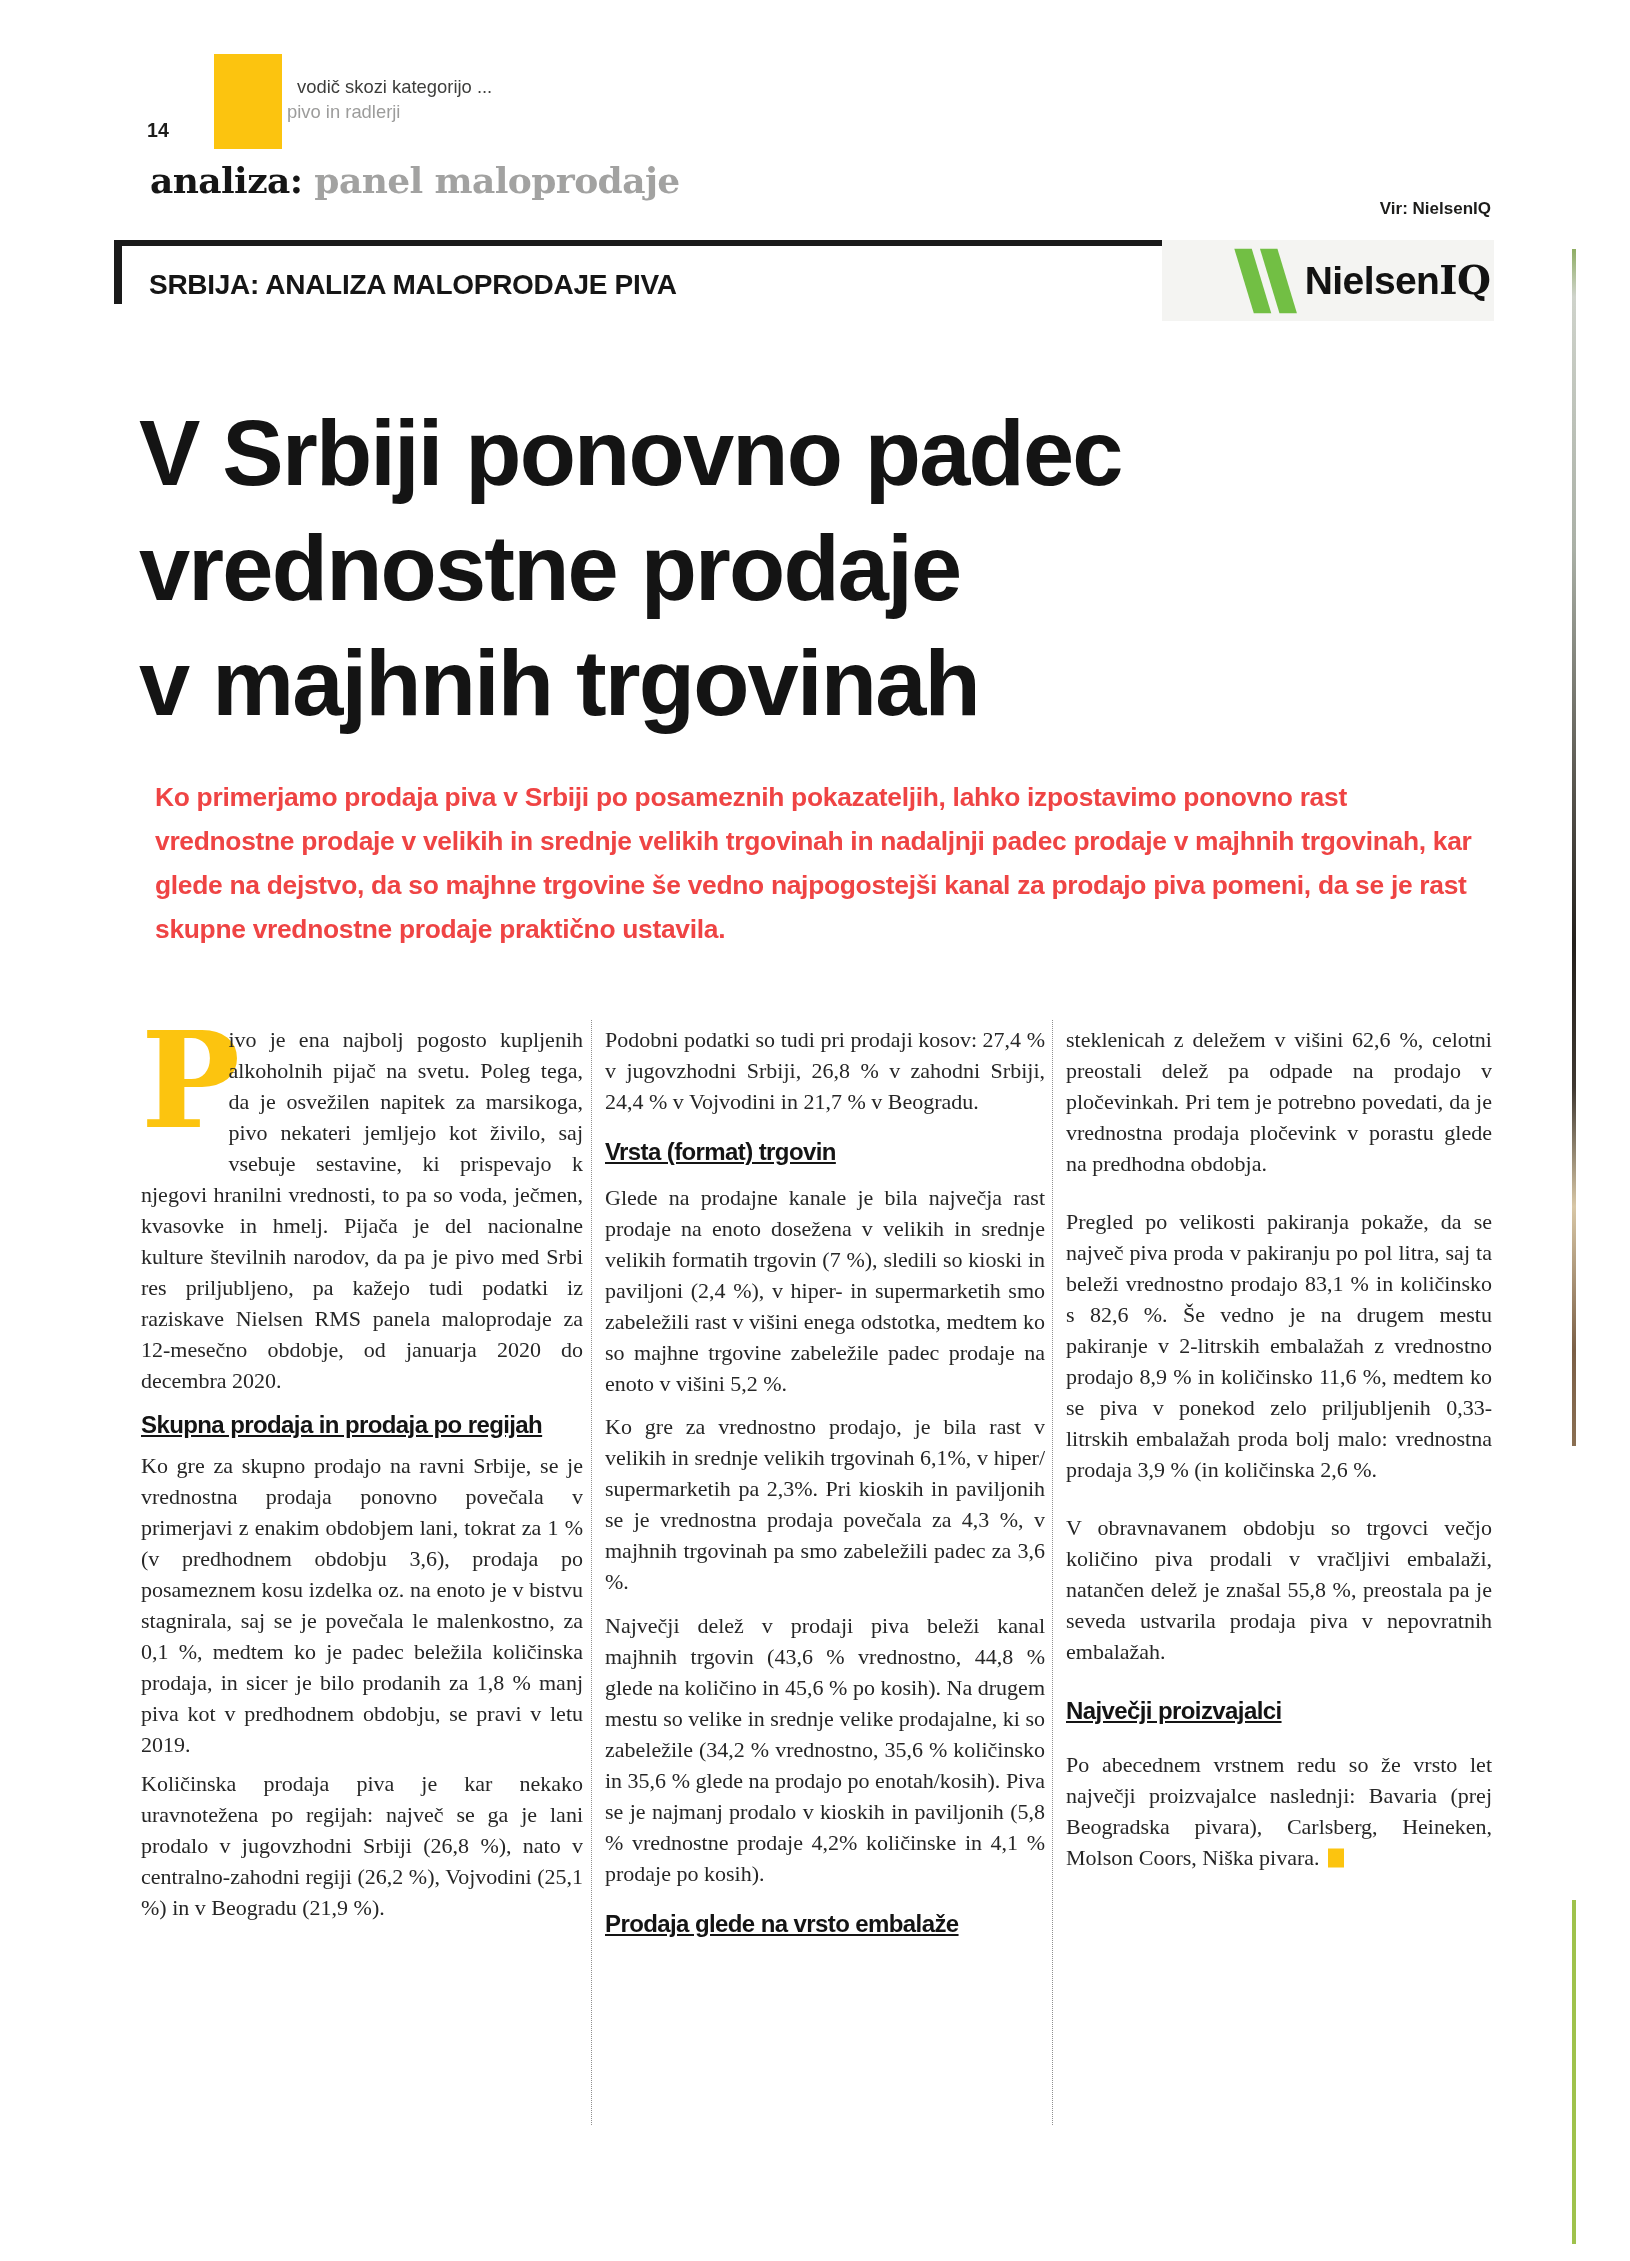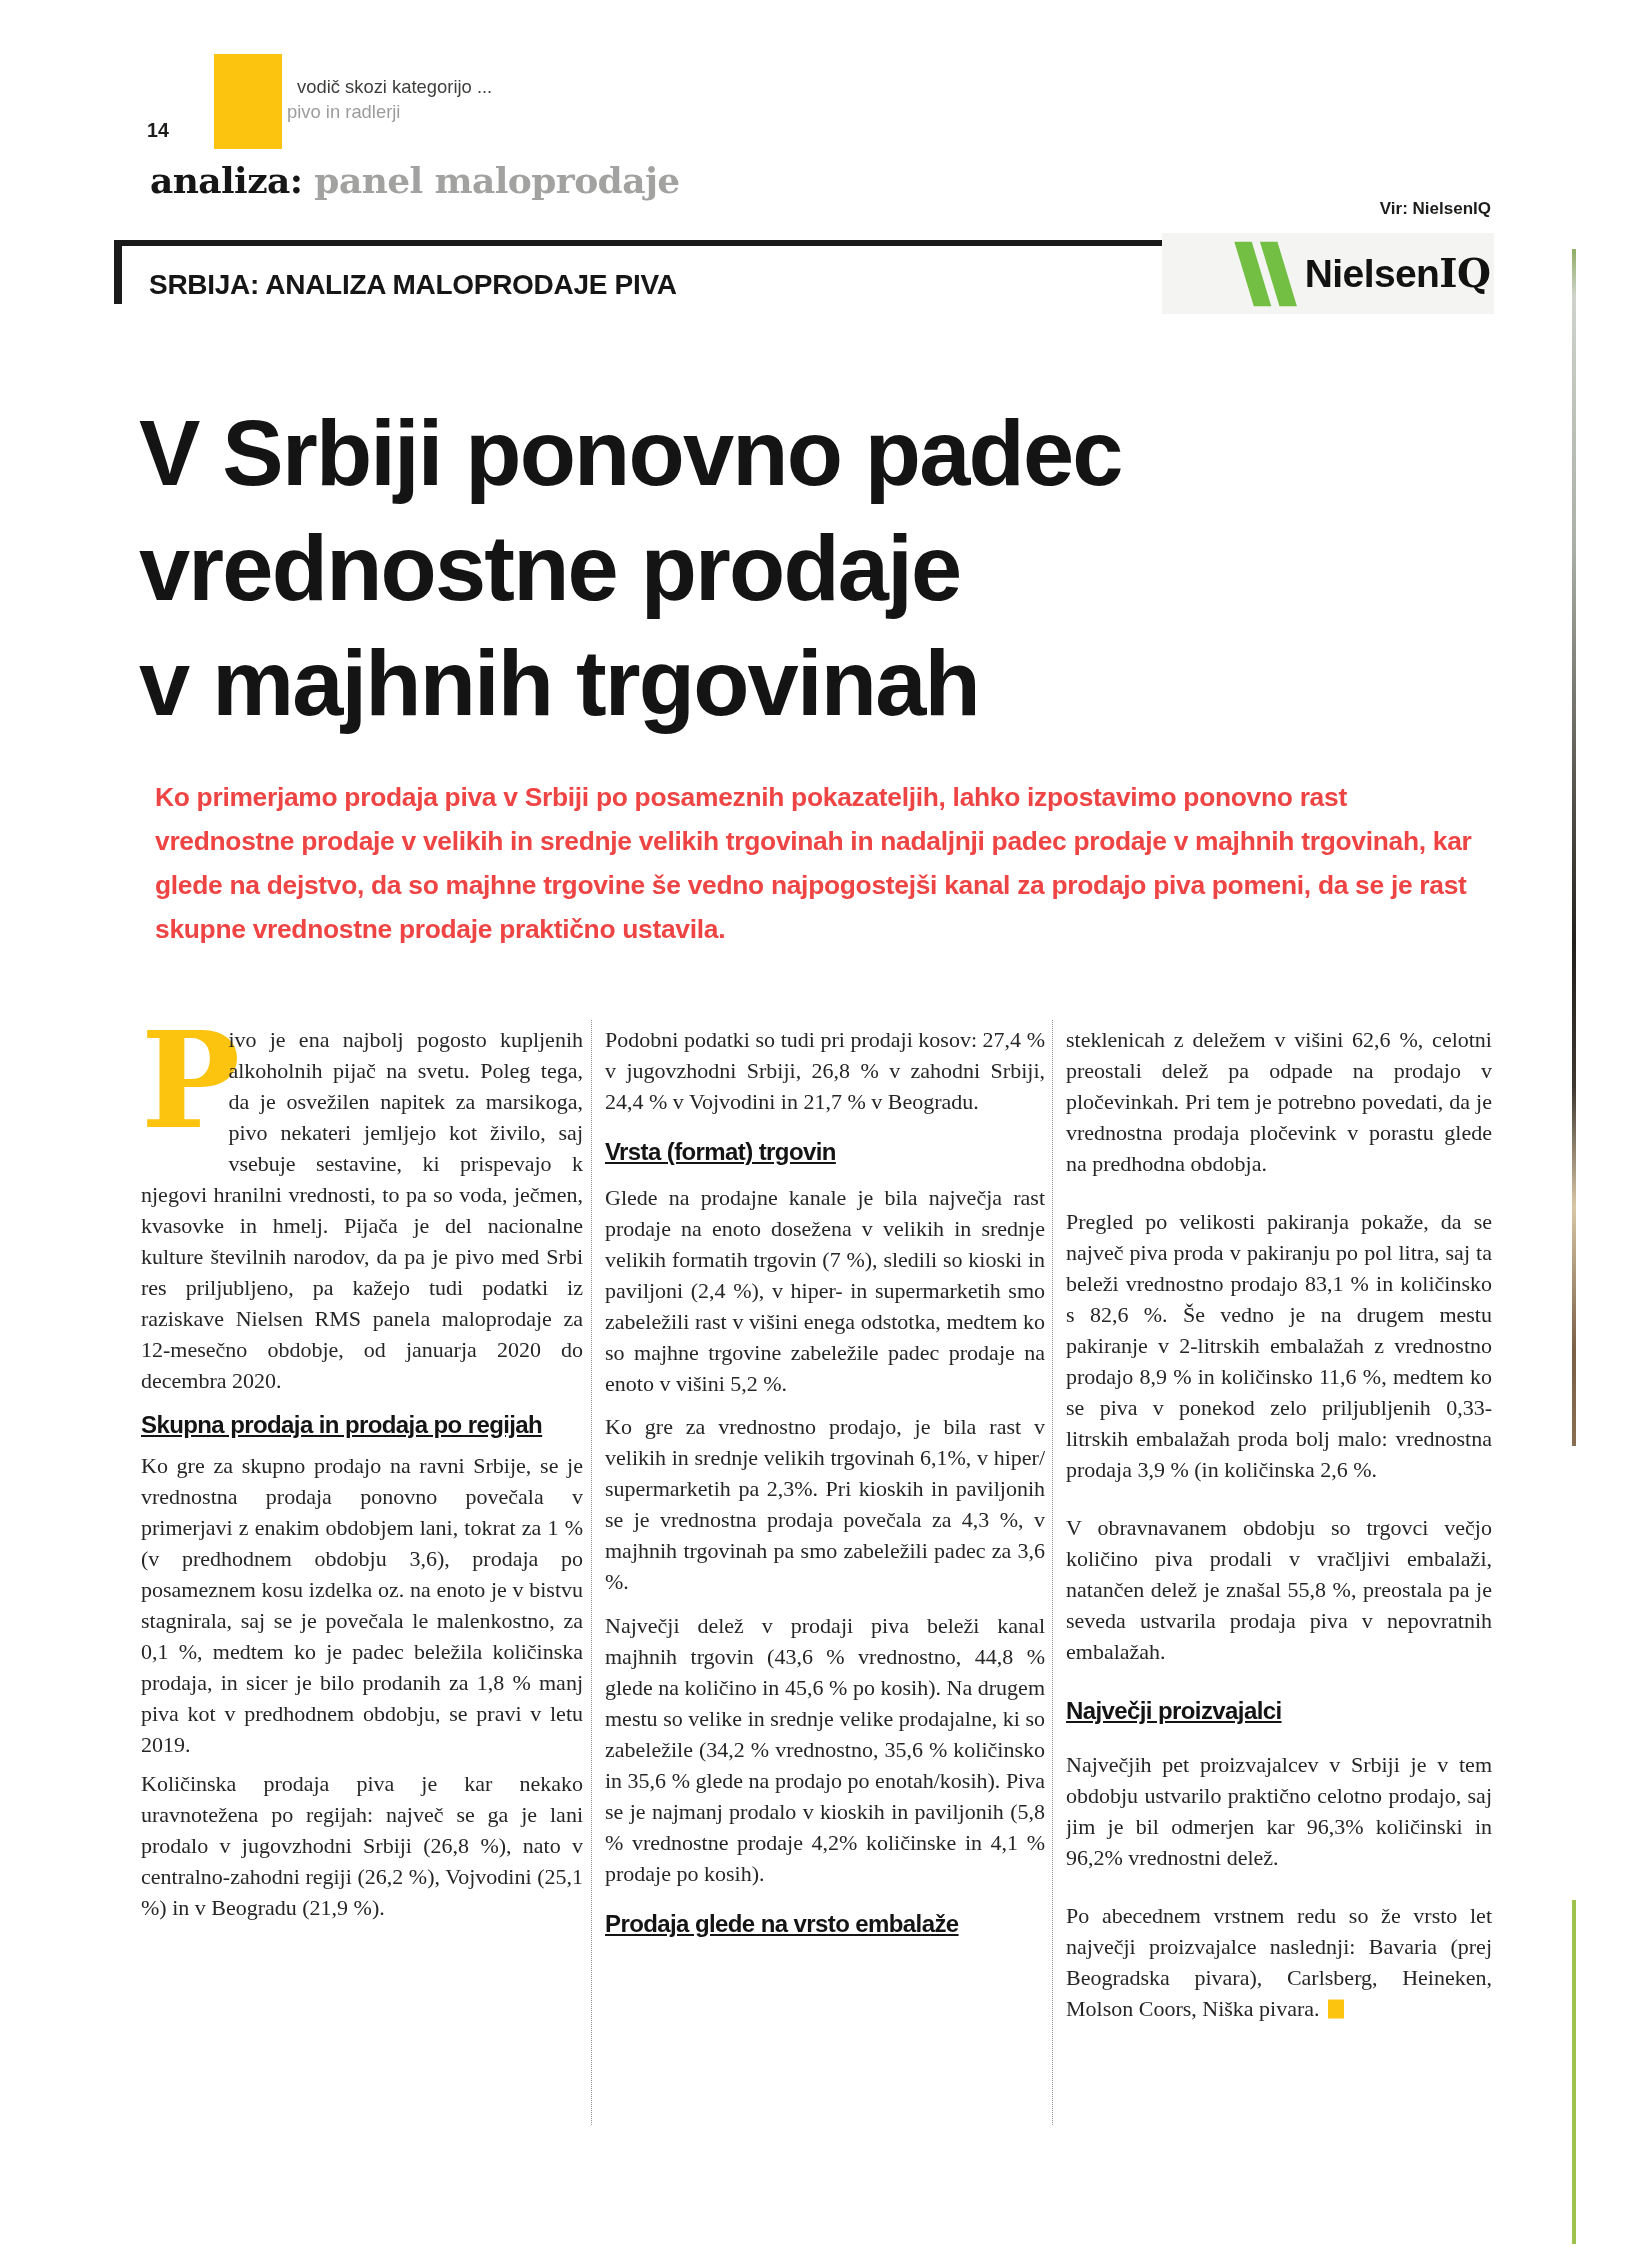--- a/index.html
+++ b/index.html
@@ -16,21 +16,21 @@
   .pagenum{position:absolute;left:147px;top:121px;font:700 19.6px/1 "Liberation Sans",sans-serif;color:#1d1d1b;}
   .yellow-block{position:absolute;left:214px;top:54px;width:68px;height:95px;background:var(--accent);}
   .kicker1{position:absolute;left:297px;top:77px;font:400 18.4px/1.1 "Liberation Sans",sans-serif;color:#3d3d3b;}
   .kicker2{position:absolute;left:287px;top:102px;font:400 18.4px/1.1 "Liberation Sans",sans-serif;color:var(--gray);}
   .section-title{position:absolute;left:150px;top:161px;font:700 36px/1.1 "DejaVu Serif",serif;letter-spacing:-0.6px;color:#161616;white-space:nowrap;}
   .section-title .gray{color:#a2a2a1;}
   .source{position:absolute;right:139px;top:200px;font:700 17px/1 "Liberation Sans",sans-serif;color:#1d1d1b;}
   .rule{position:absolute;left:114px;top:240px;width:1378px;height:5.5px;background:#1a1a1a;}
   .eyebrow-bar{position:absolute;left:114px;top:246px;width:8px;height:58px;background:#1a1a1a;}
   .eyebrow{position:absolute;left:149px;top:271px;font:700 28px/1 "Liberation Sans",sans-serif;letter-spacing:-0.3px;color:#161616;white-space:nowrap;}
-  .logo{position:absolute;right:136px;top:233px;width:325px;height:81px;display:flex;align-items:center;justify-content:flex-end;background:#f4f4f2;padding:0 3.7px;}
+  .logo{position:absolute;right:136px;top:240px;width:325px;height:81px;display:flex;align-items:center;justify-content:flex-end;background:#f4f4f2;padding:0 3.7px;}
   .logo svg{width:77px;height:72px;flex:0 0 auto;margin-right:4.9px;}
   .logo-text{font:700 39px/1 "Liberation Sans",sans-serif;color:#121212;letter-spacing:-0.6px;white-space:nowrap;}
   .logo-text .iq{font-family:"DejaVu Serif",serif;font-weight:700;}
   .headline{position:absolute;left:139px;top:396px;font:700 92px/115px "Liberation Sans",sans-serif;letter-spacing:-1.8px;color:#141414;white-space:nowrap;}
   .lead{position:absolute;left:155px;top:775px;width:1326px;font:700 26.4px/44px "Liberation Sans",sans-serif;letter-spacing:-0.3px;color:#ef4444;text-align:left;}
   .col{
     position:absolute;top:1024px;height:1105px;overflow:hidden;
     font:400 22px/31px "Liberation Serif",serif;color:#262626;text-align:justify;
   }
   .col-0{left:141px;width:442px;}
@@ -107,20 +107,19 @@
       <p>Ko gre za vrednostno prodajo, je bila rast v velikih in srednje velikih trgovinah 6,1%, v hiper/ supermarketih pa 2,3%. Pri kioskih in paviljonih se je vrednostna prodaja povečala za 4,3 %, v majhnih trgovinah pa smo zabeležili padec za 3,6 %.</p>
       <p>Največji delež v prodaji piva beleži kanal majhnih trgovin (43,6 % vrednostno, 44,8 % glede na količino in 45,6 % po kosih). Na drugem mestu so velike in srednje velike prodajalne, ki so zabeležile (34,2 % vrednostno, 35,6 % količinsko in 35,6 % glede na prodajo po enotah/kosih). Piva se je najmanj prodalo v kioskih in paviljonih (5,8 % vrednostne prodaje 4,2% količinske in 4,1 % prodaje po kosih).</p>
       <h3 class="subhead">Prodaja glede na vrsto embalaže</h3>
     </div>
   <div class="divider divider-1"></div>
   <div class="col col-2">
       <p>steklenicah z deležem v višini 62,6 %, celotni preostali delež pa odpade na prodajo v pločevinkah. Pri tem je potrebno povedati, da je vrednostna prodaja pločevink v porastu glede na predhodna obdobja.</p>
       <p>Pregled po velikosti pakiranja pokaže, da se največ piva proda v pakiranju po pol litra, saj ta beleži vrednostno prodajo 83,1 % in količinsko s 82,6 %. Še vedno je na drugem mestu pakiranje v 2-litrskih embalažah z vrednostno prodajo 8,9 % in količinsko 11,6 %, medtem ko se piva v ponekod zelo priljubljenih 0,33-litrskih embalažah proda bolj malo: vrednostna prodaja 3,9 % (in količinska 2,6 %.</p>
       <p>V obravnavanem obdobju so trgovci večjo količino piva prodali v vračljivi embalaži, natančen delež je znašal 55,8 %, preostala pa je seveda ustvarila prodaja piva v nepovratnih embalažah.</p>
       <h3 class="subhead">Največji proizvajalci</h3>
-      <p>Največjih pet proizvajalcev v Srbiji je v tem obdobju ustvarilo praktično celotno prodajo, saj jim je bil odmerjen kar 96,3% količinski in 96,2% vrednostni delež.</p>
       <p>Po abecednem vrstnem redu so že vrsto let največji proizvajalce naslednji: Bavaria (prej Beogradska pivara), Carlsberg, Heineken, Molson Coors, Niška pivara.<span class="endmark"></span></p>
     </div>
 
   <div class="edge-strip-1"></div>
   <div class="edge-strip-2"></div>
 </div>
 
 
 </body></html>

